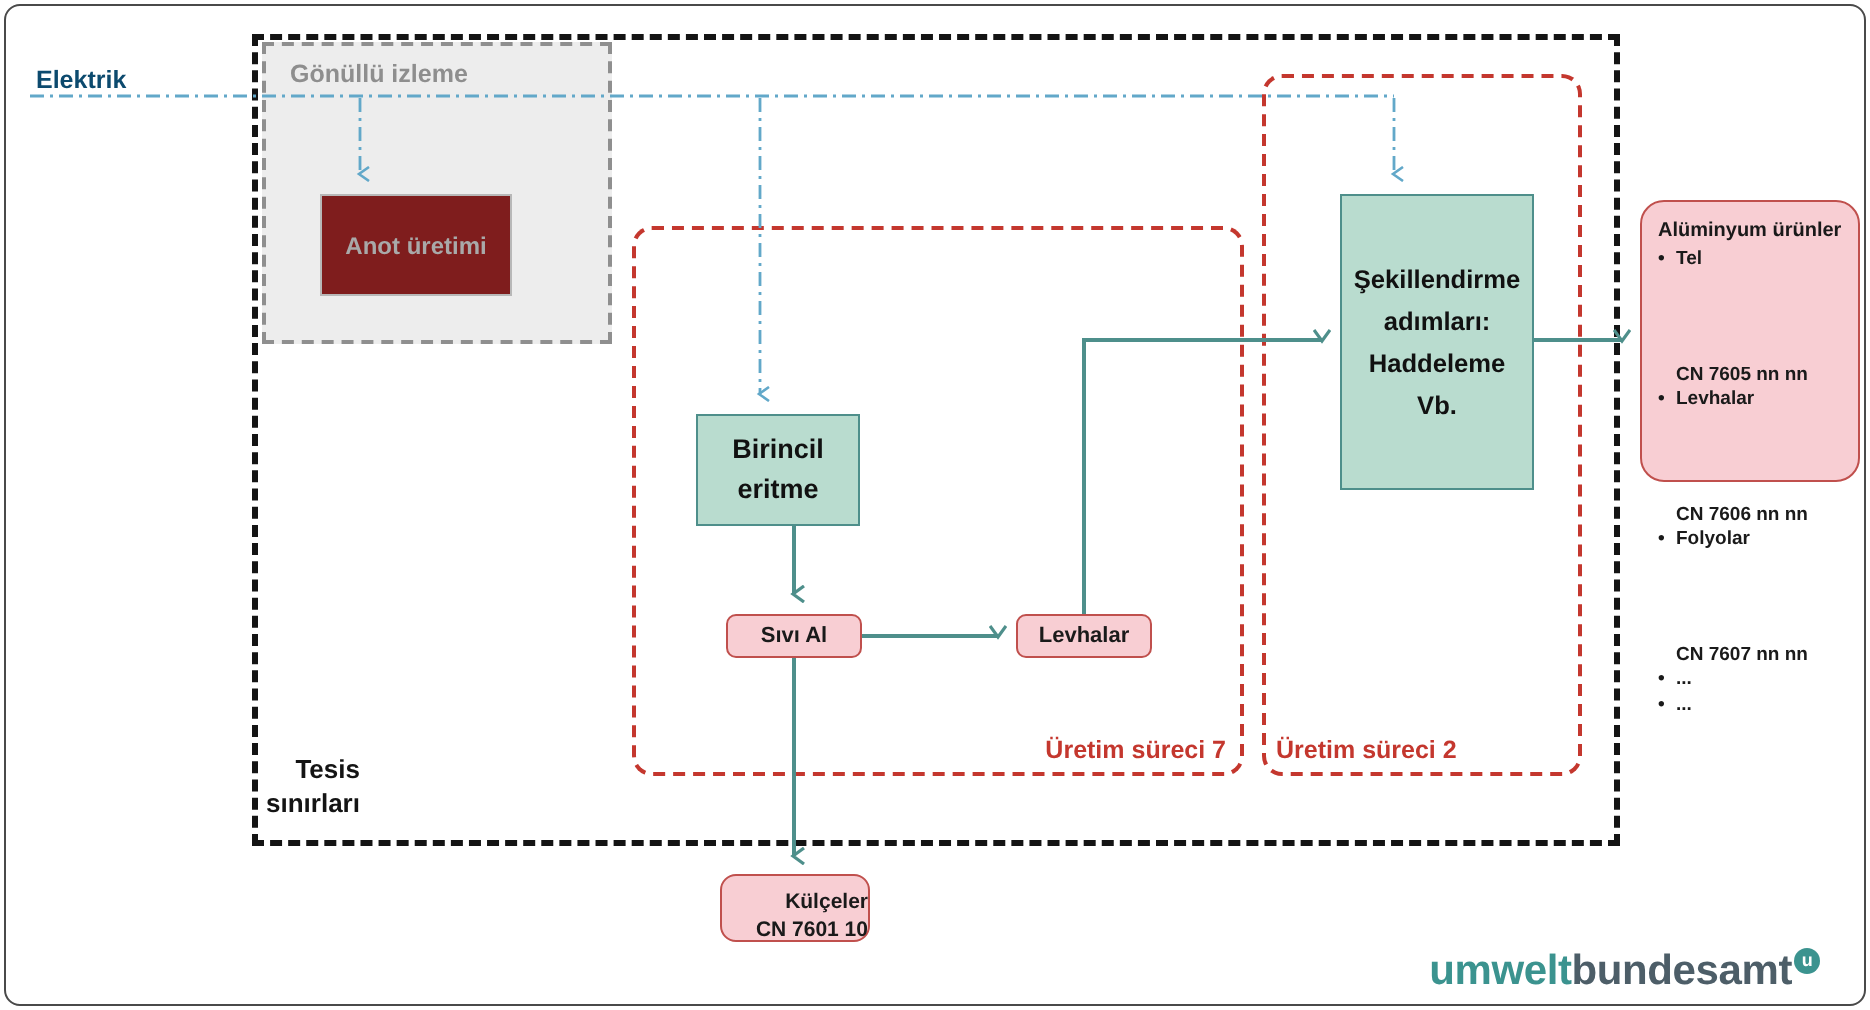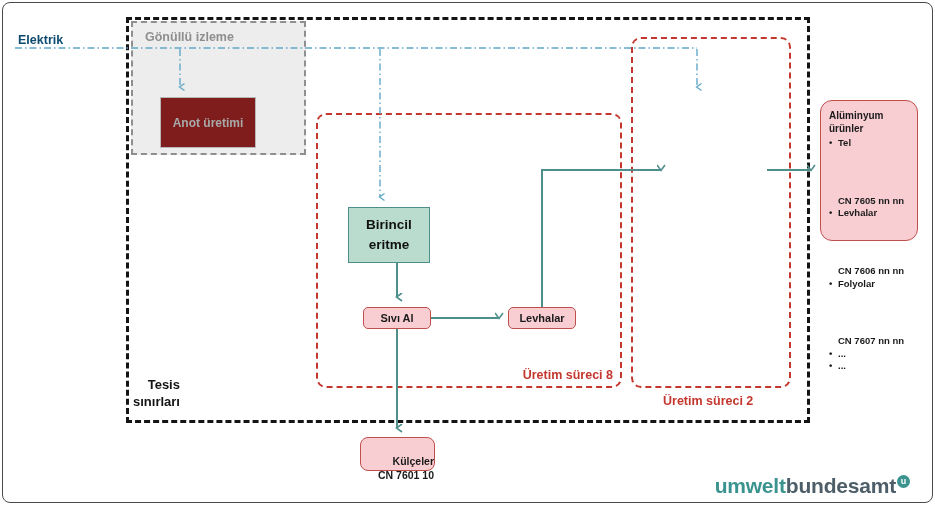--- a/index.html
+++ b/index.html
@@ -16,21 +16,21 @@
   .tesis{
     position:absolute;left:126px;top:17px;width:678px;height:400px;
     border:3px dashed #141414;
   }
   .tesis-label{
     position:absolute;left:133px;top:377px;font-size:13px;font-weight:bold;
     color:#141414;line-height:1.3;
   }
   
   .gray-box{
-    position:absolute;left:131px;top:21px;width:175px;height:134px;
+    position:absolute;left:131px;top:21px;width:175px;height:151px;
     background:#ededed;border:2px dashed #8f8f8f;box-sizing:border-box;
   }
   .gray-box-label{
     position:absolute;left:12px;top:7px;font-size:12.5px;font-weight:bold;color:#8e8e8e;
   }
   .anot-box{
     position:absolute;left:27px;top:74px;width:96px;height:51px;
     background:#7f1d1d;border:1px solid #b8b8b8;box-sizing:border-box;
     display:flex;align-items:center;justify-content:center;
     font-size:12px;font-weight:bold;color:#a9a9a9;
@@ -38,42 +38,42 @@
   
   .redbox{
     position:absolute;border:2px dashed #c4372e;border-radius:10px;box-sizing:border-box;
   }
   .redbox1{left:316px;top:113px;width:306px;height:275px;}
   .redbox2{left:631px;top:37px;width:160px;height:351px;}
   .red-label{
     position:absolute;font-size:12.5px;font-weight:bold;color:#c4372e;
   }
   .red-label1{left:500px;top:368px;width:113px;text-align:right;}
-  .red-label2{left:663px;top:368px;margin-top:26px;}
+  .red-label2{left:638px;top:368px;}
   
   .greenbox{
     position:absolute;background:#b9dccf;border:1.5px solid #4e8f8b;box-sizing:border-box;
     display:flex;align-items:center;justify-content:center;text-align:center;
     color:#111;font-weight:bold;
   }
   .green1{left:348px;top:207px;width:82px;height:56px;font-size:13.5px;line-height:1.5;}
   .green2{left:670px;top:97px;width:97px;height:148px;font-size:12.8px;line-height:1.65;}
   
   .pinkbox{
     position:absolute;background:#f8ced3;border:1.3px solid #c0504d;box-sizing:border-box;
     color:#1a1a1a;font-weight:bold;
   }
   .pink-liquid{left:363px;top:307px;width:68px;height:22px;border-radius:5px;
     display:flex;align-items:center;justify-content:center;font-size:11px;}
   .pink-sheets{left:508px;top:307px;width:68px;height:22px;border-radius:5px;
     display:flex;align-items:center;justify-content:center;font-size:11px;}
   .pink-ingots{left:360px;top:437px;width:75px;height:34px;border-radius:8px;
-    font-size:10.5px;line-height:1.35;padding:16px 0 0 7px;}
+    font-size:10.5px;line-height:1.35;padding:6px 0 0 7px;}
   .pink-products{
-    left:820px;top:100px;width:98px;height:141px;border-radius:12px;
+    left:820px;top:100px;width:110px;height:141px;border-radius:12px;
     padding:8px 6px 6px 8px;font-size:9.5px;line-height:1.32;
   }
   .pink-products .title{font-size:10px;margin-bottom:2px;}
   .prod-row{display:flex;}
   .prod-row .b{width:9px;flex:none;}
   .prod-row.indent{padding-left:9px;margin-top:45px;}
   
   .elektrik{
     position:absolute;left:18px;top:33px;font-size:12.5px;font-weight:bold;color:#0c4a6e;
   }
@@ -101,25 +101,29 @@
   <div class="tesis-label ml">Tesis
 sınırları</div>
 
   <div class="gray-box">
     <div class="gray-box-label">Gönüllü izleme</div>
     <div class="anot-box">Anot üretimi</div>
   </div>
 
   <div class="redbox redbox1"></div>
   <div class="redbox redbox2"></div>
-  <div class="red-label red-label1">Üretim süreci 8</div>
+  <div class="red-label red-label1">Üretim süreci 7</div>
   <div class="red-label red-label2">Üretim süreci 2</div>
 
   <div class="greenbox green1 ml">Birincil
 eritme</div>
+  <div class="greenbox green2 ml">Şekillendirme
+adımları:
+Haddeleme
+Vb.</div>
 
   <div class="pinkbox pink-liquid">Sıvı Al</div>
   <div class="pinkbox pink-sheets">Levhalar</div>
   <div class="pinkbox pink-ingots ml">Külçeler
 CN 7601 10</div>
 
   <div class="pinkbox pink-products">
     <div class="title">Alüminyum ürünler</div>
     <div class="prod-row">
       <span class="b">•</span>

